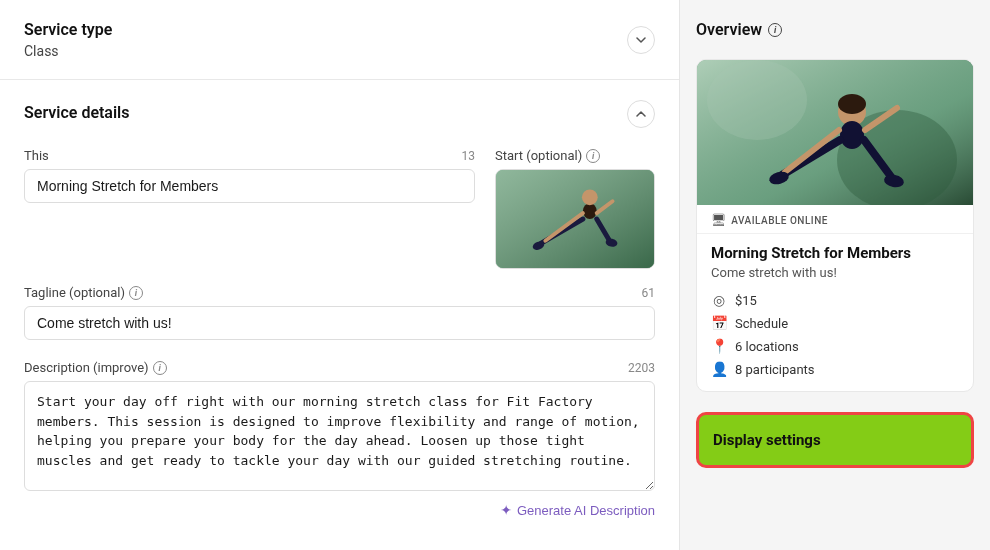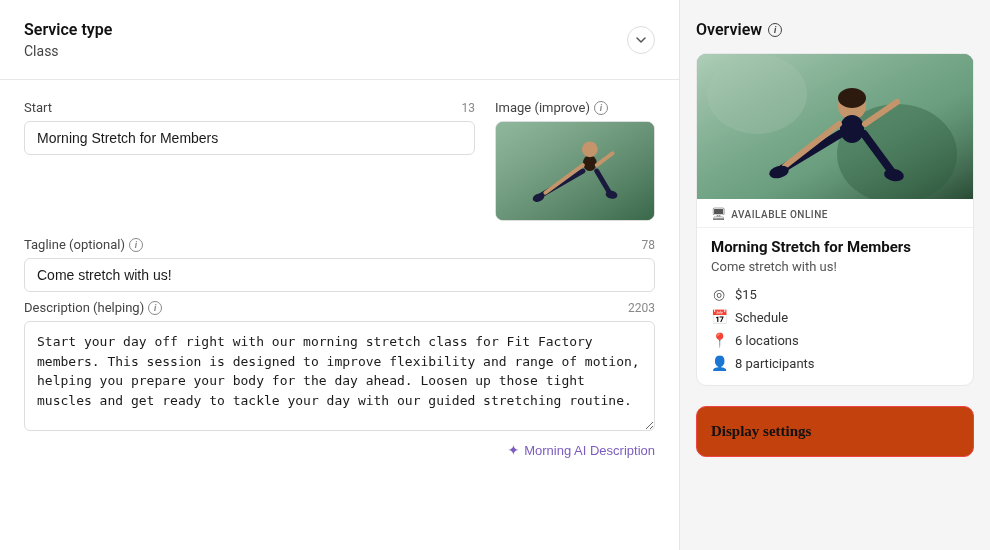--- a/index.html
+++ b/index.html
@@ -192,21 +192,21 @@
       width: 310px;
       background: #f5f5f5;
       padding: 20px 16px;
       flex-shrink: 0;
     }
 
     .overview-header {
       display: flex;
       align-items: center;
       gap: 6px;
-      margin-bottom: 14px;
+      margin-bottom: 20px;
     }
 
     .overview-title {
       font-size: 16px;
       font-weight: 600;
       color: #111;
     }
 
     .overview-card {
       background: #fff;
@@ -277,25 +277,24 @@
     }
 
     .detail-icon {
       font-size: 14px;
       color: #555;
       width: 16px;
       text-align: center;
     }
 
     .display-settings-section {
-      background: #c2410c;
+      background: #84cc16;
       border-radius: 10px;
       padding: 16px 14px;
-      border: 1px solid #ef4444;
-      font-family: Liberation Serif, serif;
+      border: 3px solid #ef4444;
     }
 
     .display-settings-title {
       font-size: 15px;
       font-weight: 700;
       color: #111;
     }
   </style>
 </head>
 <body>
@@ -310,33 +309,41 @@
       </div>
       <div class="chevron-icon">
         <svg width="10" height="6" viewBox="0 0 10 6" fill="none">
           <path d="M1 1l4 4 4-4" stroke="#555" stroke-width="1.5" stroke-linecap="round" stroke-linejoin="round"></path>
         </svg>
       </div>
     </div>
   </div>
 
   <div class="service-details-section">
+    <div class="service-details-header">
+      <div class="section-title">Service details</div>
+      <div class="chevron-icon">
+        <svg width="10" height="6" viewBox="0 0 10 6" fill="none">
+          <path d="M1 5l4-4 4 4" stroke="#555" stroke-width="1.5" stroke-linecap="round" stroke-linejoin="round"></path>
+        </svg>
+      </div>
+    </div>
 
     <div class="form-row">
       <div class="form-group">
         <div class="form-label">
-          <span class="form-label-text">Start</span>
+          <span class="form-label-text">This</span>
           <span class="char-count">13</span>
         </div>
         <input class="form-input" type="text" value="Morning Stretch for Members" style="">
       </div>
       <div>
         <div class="form-label">
           <span class="form-label-text">
-            <span>Image (improve)</span>
+            <span>Start (optional)</span>
             <span class="info-icon">i</span>
           </span>
         </div>
         <div class="image-upload-box">
           <div class="image-placeholder">
 
             <svg viewBox="0 0 160 100" width="160" height="100" xmlns="http://www.w3.org/2000/svg">
               <rect width="160" height="100" fill="#6b9e7a"></rect>
               <rect width="160" height="100" fill="url(#bg-grad)"></rect>
               <defs>
@@ -360,44 +367,44 @@
 
               <ellipse cx="43" cy="77" rx="6" ry="4" fill="#1a1a3e" transform="rotate(-20 43 77)"></ellipse>
 
               <ellipse cx="117" cy="74" rx="6" ry="4" fill="#1a1a3e" transform="rotate(10 117 74)"></ellipse>
             </svg>
           </div>
         </div>
       </div>
     </div>
 
-    <div class="form-group" style="margin-bottom:8px;">
+    <div class="form-group" style="margin-bottom:20px;">
       <div class="form-label">
         <span class="form-label-text">
           <span>Tagline (optional)</span>
           <span class="info-icon">i</span>
         </span>
-        <span class="char-count">78</span>
+        <span class="char-count">61</span>
       </div>
       <input class="form-input" type="text" value="Come stretch with us!" style="">
     </div>
 
     <div class="form-group">
       <div class="form-label">
         <span class="form-label-text">
-          <span>Description (helping)</span>
+          <span>Description (improve)</span>
           <span class="info-icon">i</span>
         </span>
         <span class="char-count">2203</span>
       </div>
       <textarea class="form-textarea" style="">Start your day off right with our morning stretch class for Fit Factory members. This session is designed to improve flexibility and range of motion, helping you prepare your body for the day ahead. Loosen up those tight muscles and get ready to tackle your day with our guided stretching routine.</textarea>
       <div class="description-footer">
         <button class="ai-generate-btn">
           <span class="sparkle-icon">✦</span>
-          <span>Morning AI Description</span>
+          <span>Generate AI Description</span>
         </button>
       </div>
     </div>
   </div>
 
   <div class="max-participants-section">
     
     
   </div>
 

